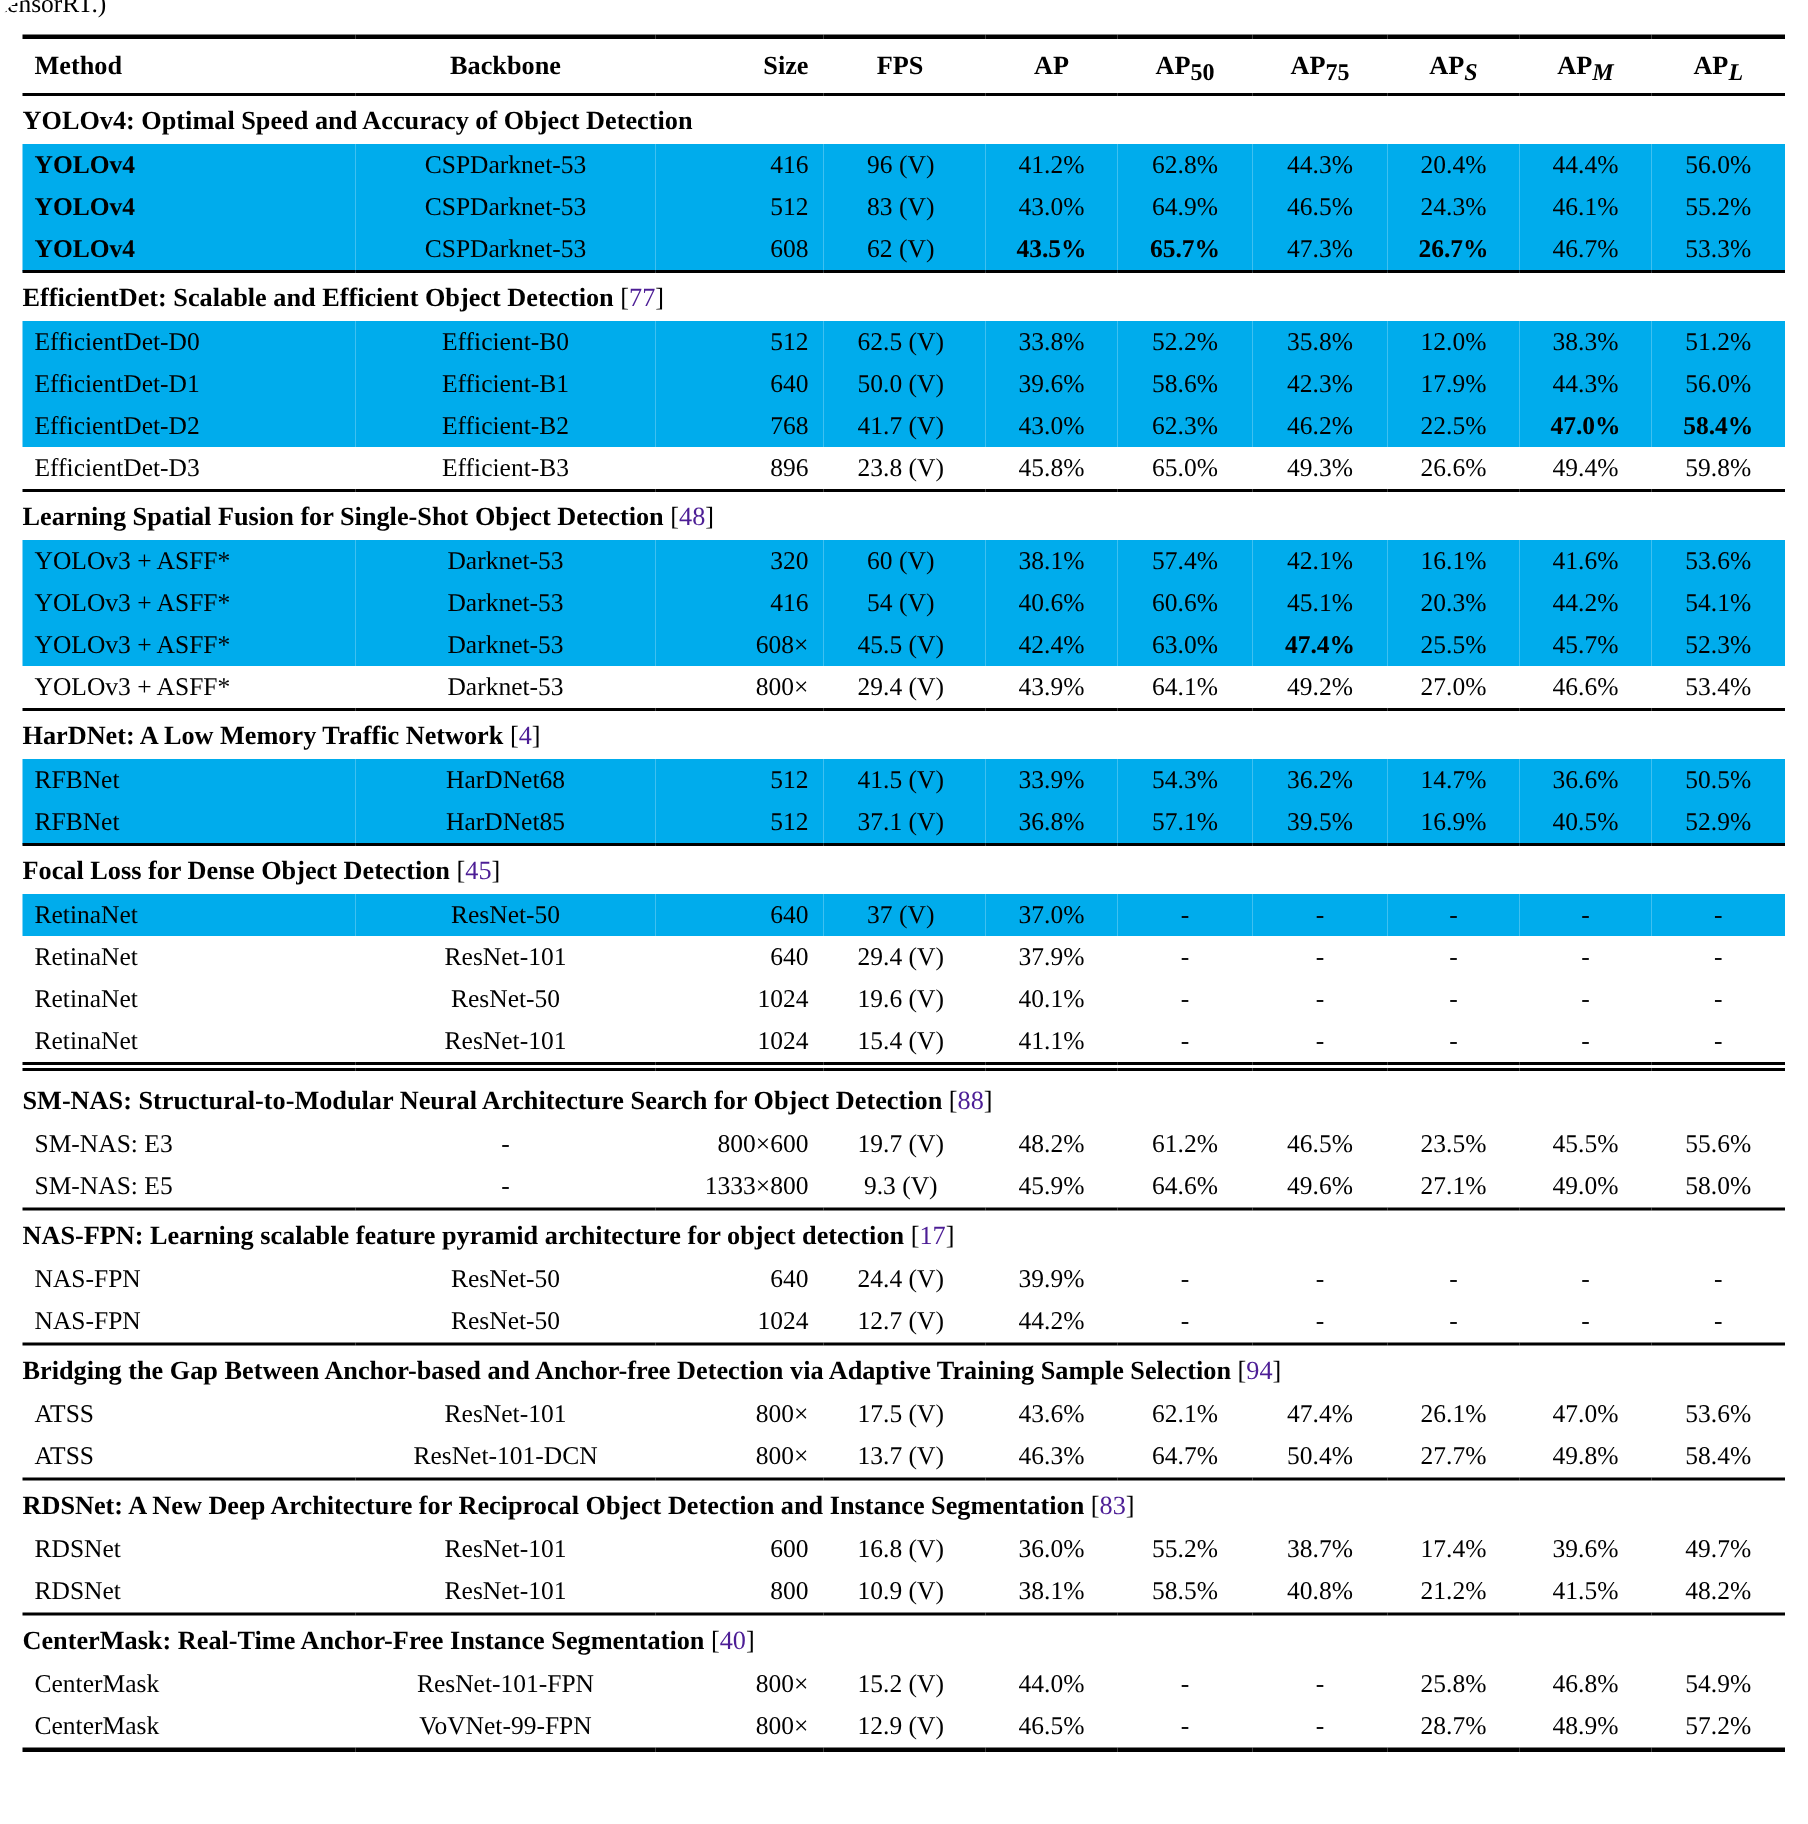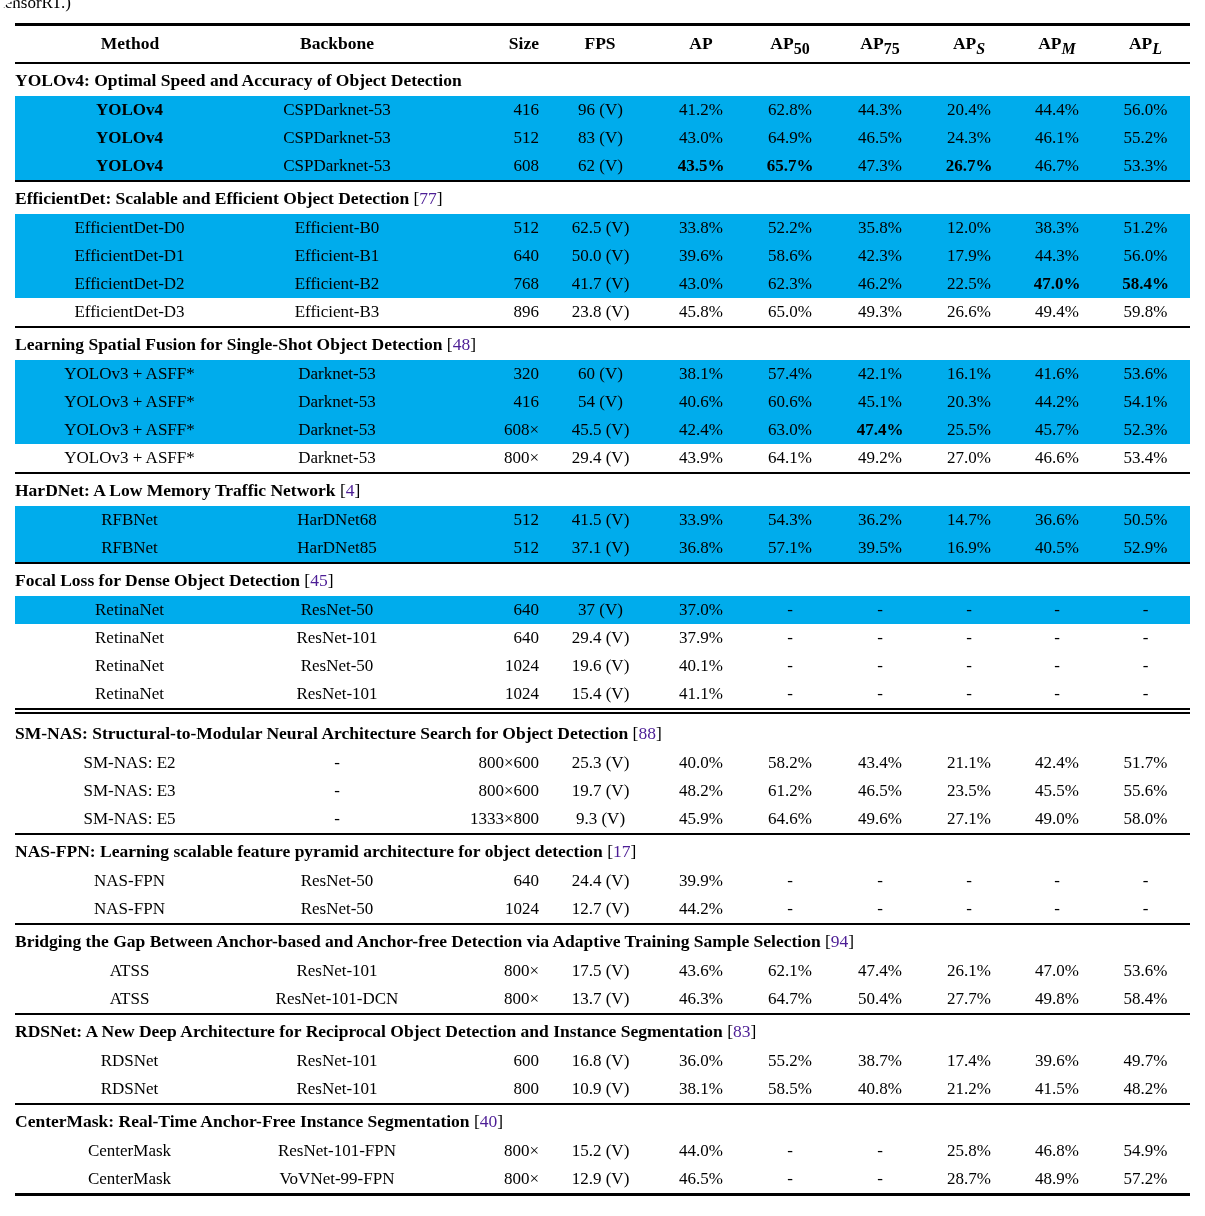--- a/index.html
+++ b/index.html
@@ -28,21 +28,21 @@
     border-top:2px solid #000;font-weight:bold;
     font-size:17.5px;padding:6px 0 5px 0;
   }
   tr.title.first td{border-top:none;}
   tr.title.double td{border-top:6px double #000;padding-top:9px;}
   tr.data td{
     height:28px;font-size:17px;vertical-align:middle;padding-top:0;padding-bottom:0;
   }
   tr.data.hl td{background:#00ACEC;}
   .b{font-weight:bold;}
-  .c-method{text-align:center;padding-left:8px;}
+  .c-method{text-align:left;padding-left:8px;}
   .c-backbone{text-align:center;}
   .c-size{text-align:right;padding-right:10px;}
   .c-fps{text-align:center;padding-right:6px;}
   .c-ap{text-align:center;}
   sub{font-size:16px;line-height:0;}
   sub.it{font-style:italic;}
   .cite{font-weight:normal;}
   .cite-num{color:#4c1d95;}
   col.w-method{width:222px;}
   col.w-backbone{width:200px;}
@@ -307,32 +307,20 @@
           <td class="c-ap">-</td>
           <td class="c-ap">-</td>
           <td class="c-ap">-</td>
           <td class="c-ap">-</td>
           <td class="c-ap">-</td>
         </tr>
         <tr class="title double">
           <td colspan="10"><span>SM-NAS: Structural-to-Modular Neural Architecture Search for Object Detection</span><span class="cite"> [<span class="cite-num">88</span>]</span></td>
         </tr>
         <tr class="data">
-          <td class="c-method">SM-NAS: E2</td>
-          <td class="c-backbone">-</td>
-          <td class="c-size">800×600</td>
-          <td class="c-fps">25.3 (V)</td>
-          <td class="c-ap">40.0%</td>
-          <td class="c-ap">58.2%</td>
-          <td class="c-ap">43.4%</td>
-          <td class="c-ap">21.1%</td>
-          <td class="c-ap">42.4%</td>
-          <td class="c-ap">51.7%</td>
-        </tr>
-        <tr class="data">
           <td class="c-method">SM-NAS: E3</td>
           <td class="c-backbone">-</td>
           <td class="c-size">800×600</td>
           <td class="c-fps">19.7 (V)</td>
           <td class="c-ap">48.2%</td>
           <td class="c-ap">61.2%</td>
           <td class="c-ap">46.5%</td>
           <td class="c-ap">23.5%</td>
           <td class="c-ap">45.5%</td>
           <td class="c-ap">55.6%</td>

